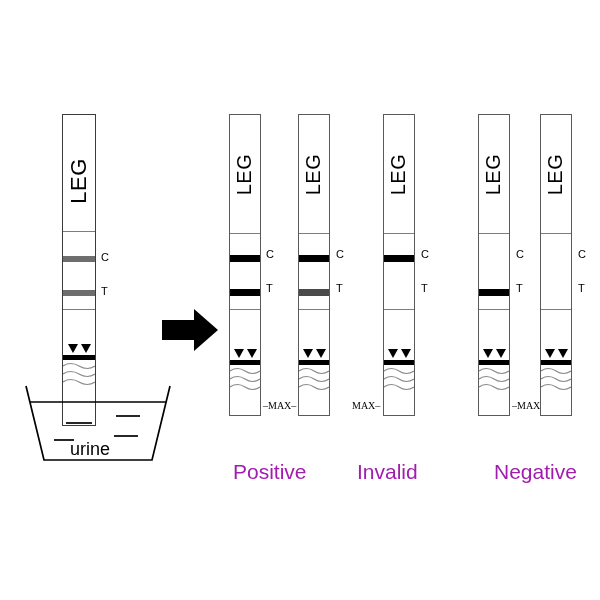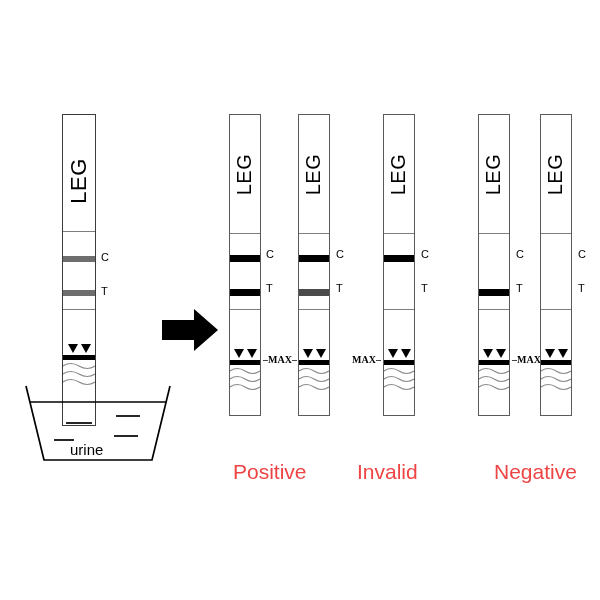--- a/index.html
+++ b/index.html
@@ -34,28 +34,28 @@
        border-left:5px solid transparent;border-right:5px solid transparent;
        border-top:9px solid #000;}
 
   .waves{position:absolute;left:0;width:100%;}
   .waves svg{display:block;width:100%;height:100%;}
 
   .ct-label{position:absolute;color:#000;font-size:11px;line-height:11px;}
 
   .maxtag{position:absolute;color:#000;
           font-family:"Liberation Serif", serif;
-          font-weight:700;font-size:10px;line-height:10px;white-space:nowrap;}
-
-  .caption{position:absolute;color:#ef4444;font-size:21px;line-height:21px;white-space:nowrap;}
+          font-weight:400;font-size:10px;line-height:10px;white-space:nowrap;margin-top:46px;}
+
+  .caption{position:absolute;color:#a21caf;font-size:21px;line-height:21px;white-space:nowrap;}
 
   
   #beaker{position:absolute;left:18px;top:378px;width:160px;height:90px;}
   #beaker svg{display:block;}
-  .urine-label{position:absolute;color:#000;font-size:15px;line-height:15px;white-space:nowrap;}
+  .urine-label{position:absolute;color:#000;font-size:18px;line-height:15px;white-space:nowrap;}
 
   #arrow{position:absolute;left:160px;top:305px;width:62px;height:50px;}
   #arrow svg{display:block;}
 </style>
 </head>
 <body>
 
 <div id="stage">
 
   <div class="strip" id="dip-strip" style="left:62px;top:114px;width:34px;height:312px;">

